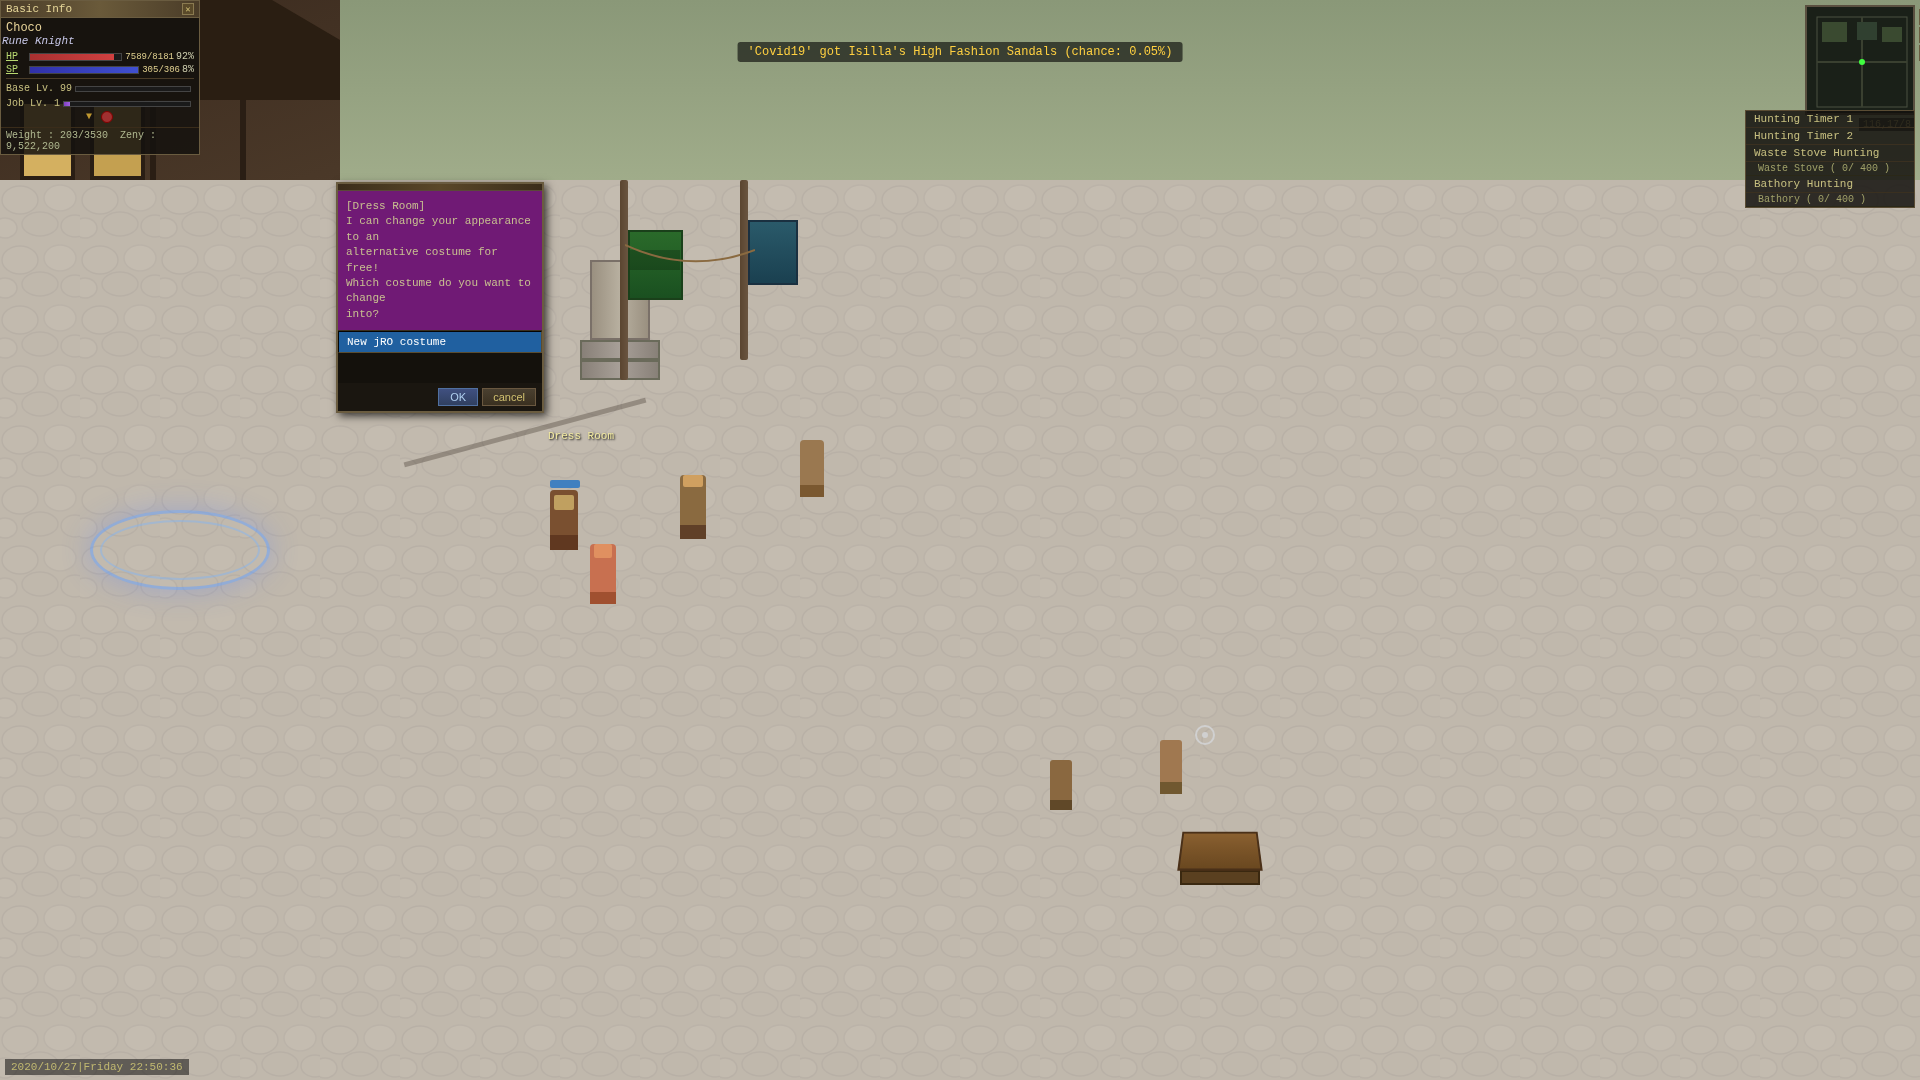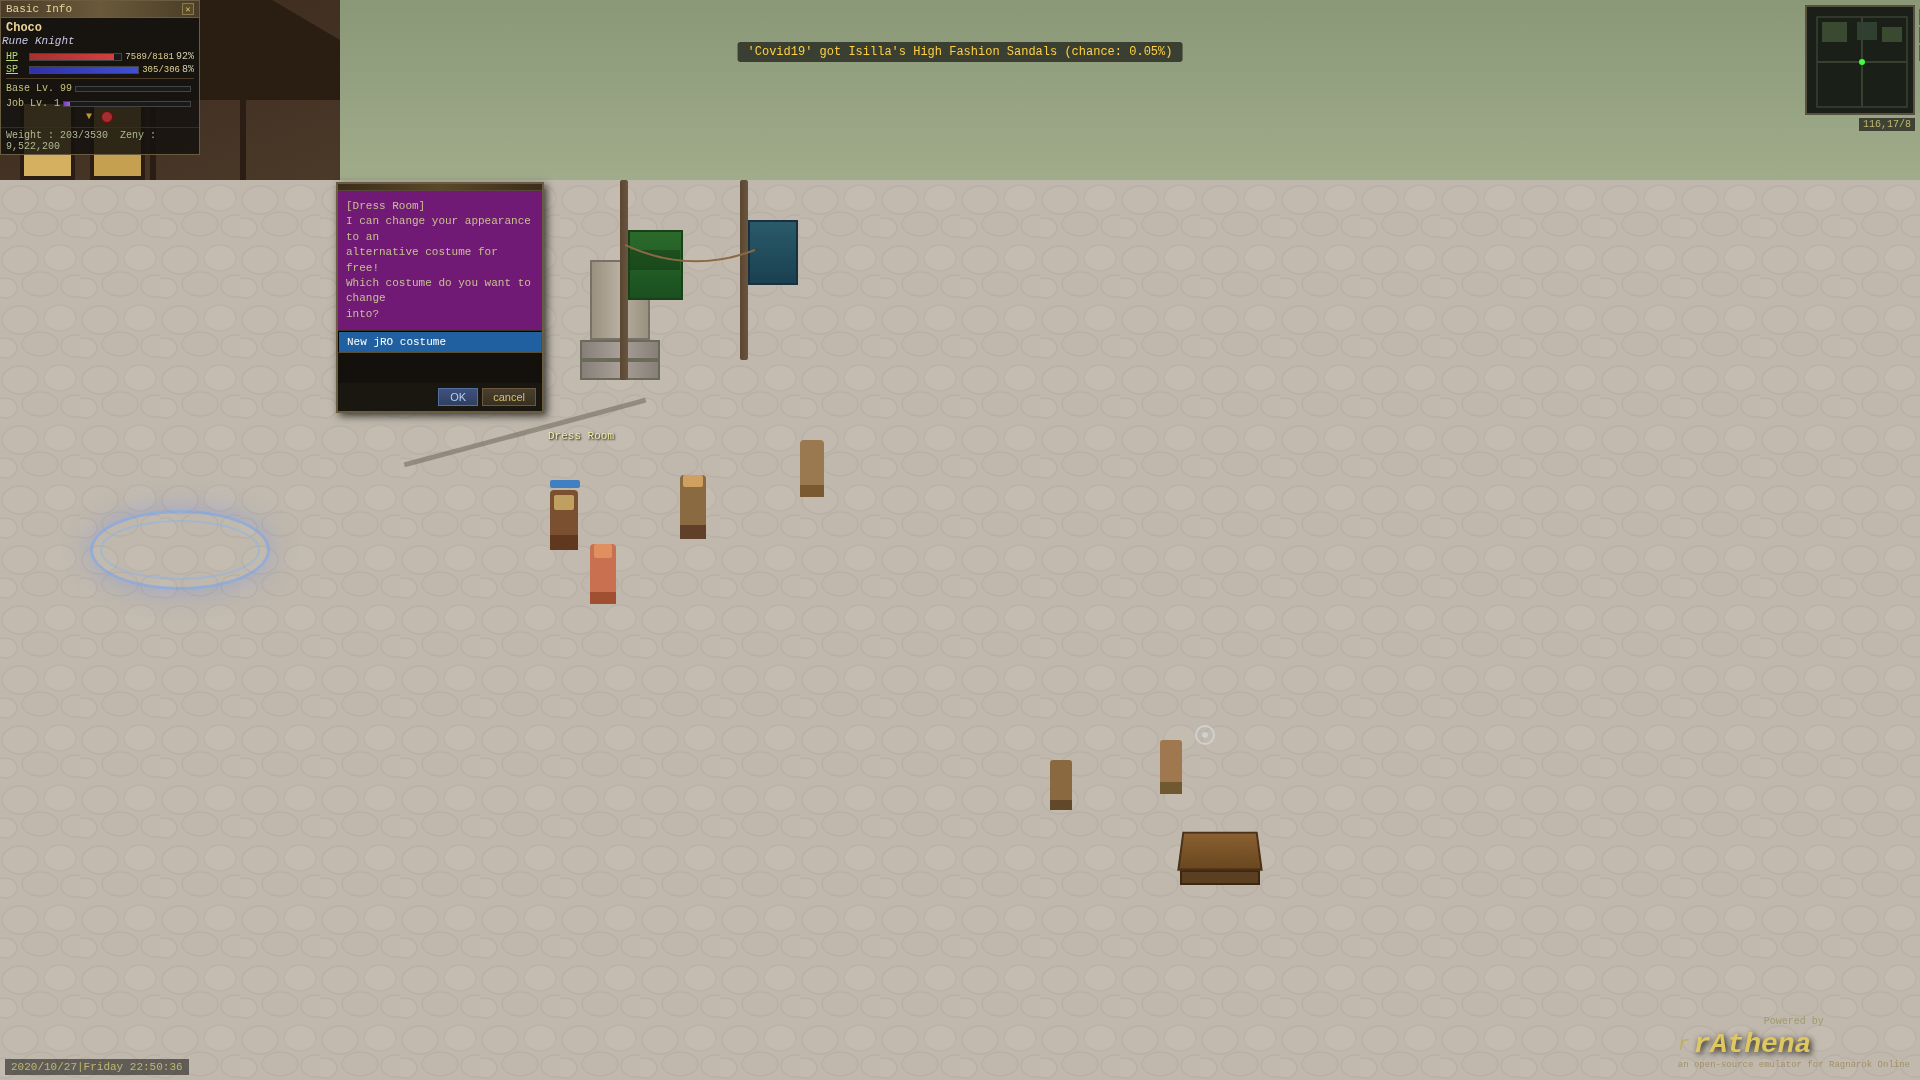--- a/index.html
+++ b/index.html
@@ -58,21 +58,21 @@
       font-size: 9px;
       display: flex;
       align-items: center;
       justify-content: center;
       cursor: pointer;
     }
 
     .char-name {
       color: #e8d49a;
       font-size: 12px;
-      font-weight: bold;
+      font-weight: normal;
       padding: 3px 5px 0;
     }
 
     .char-class {
       color: #c8c8e8;
       font-size: 11px;
       padding: 0 1px 3px;
       font-style: italic;
     }
 
@@ -550,20 +550,28 @@
 
     <div style="position:absolute;top:2px;right:-22px;display:flex;flex-direction:column;gap:2px;">
       <div class="minimap-btn">+</div>
       <div class="minimap-btn">-</div>
       <div class="minimap-btn">W</div>
     </div>
   </div>
 
   <div class="map-coords">116,17/8</div>
 
+  <div id="hunting-panel">
+    <div class="hunting-item">Hunting Timer 1</div>
+    <div class="hunting-item">Hunting Timer 2</div>
+    <div class="hunting-item">Waste Stove Hunting</div>
+    <div class="hunting-sub">Waste Stove ( 0/ 400 )</div>
+    <div class="hunting-item">Bathory Hunting</div>
+    <div class="hunting-sub">Bathory ( 0/ 400 )</div>
+  </div>
 
   <div id="dress-room-label">Dress Room</div>
 
   <div id="dress-room-dialog">
     <div class="dialog-title-bar">
       <span></span>
     </div>
     <div class="dialog-body">
       <div>[Dress Room]</div>
       <div>I can change your appearance to an</div>
@@ -576,22 +584,14 @@
     </div>
     <div style="height:30px;background:#14110c;"></div>
     <div class="dialog-buttons">
       <button class="dialog-btn ok">OK</button>
       <button class="dialog-btn">cancel</button>
     </div>
   </div>
 
   <div id="timestamp">2020/10/27|Friday 22:50:36</div>
 
-  <div id="watermark">
-    <div class="powered-by">Powered by</div>
-    <div style="display:flex;align-items:center;gap:4px;">
-      <span style="color:#c0b060;font-size:20px;font-style:italic;">r</span>
-      <span style="color:#e0c860;font-size:28px;font-weight:bold;font-style:italic;text-shadow:2px 2px 6px rgba(0,0,0,0.9);">rAthena</span>
-    </div>
-    <div class="rathena-sub">an open-source emulator for Ragnarok Online</div>
-  </div>
 
 </div>
 
 </body></html>

